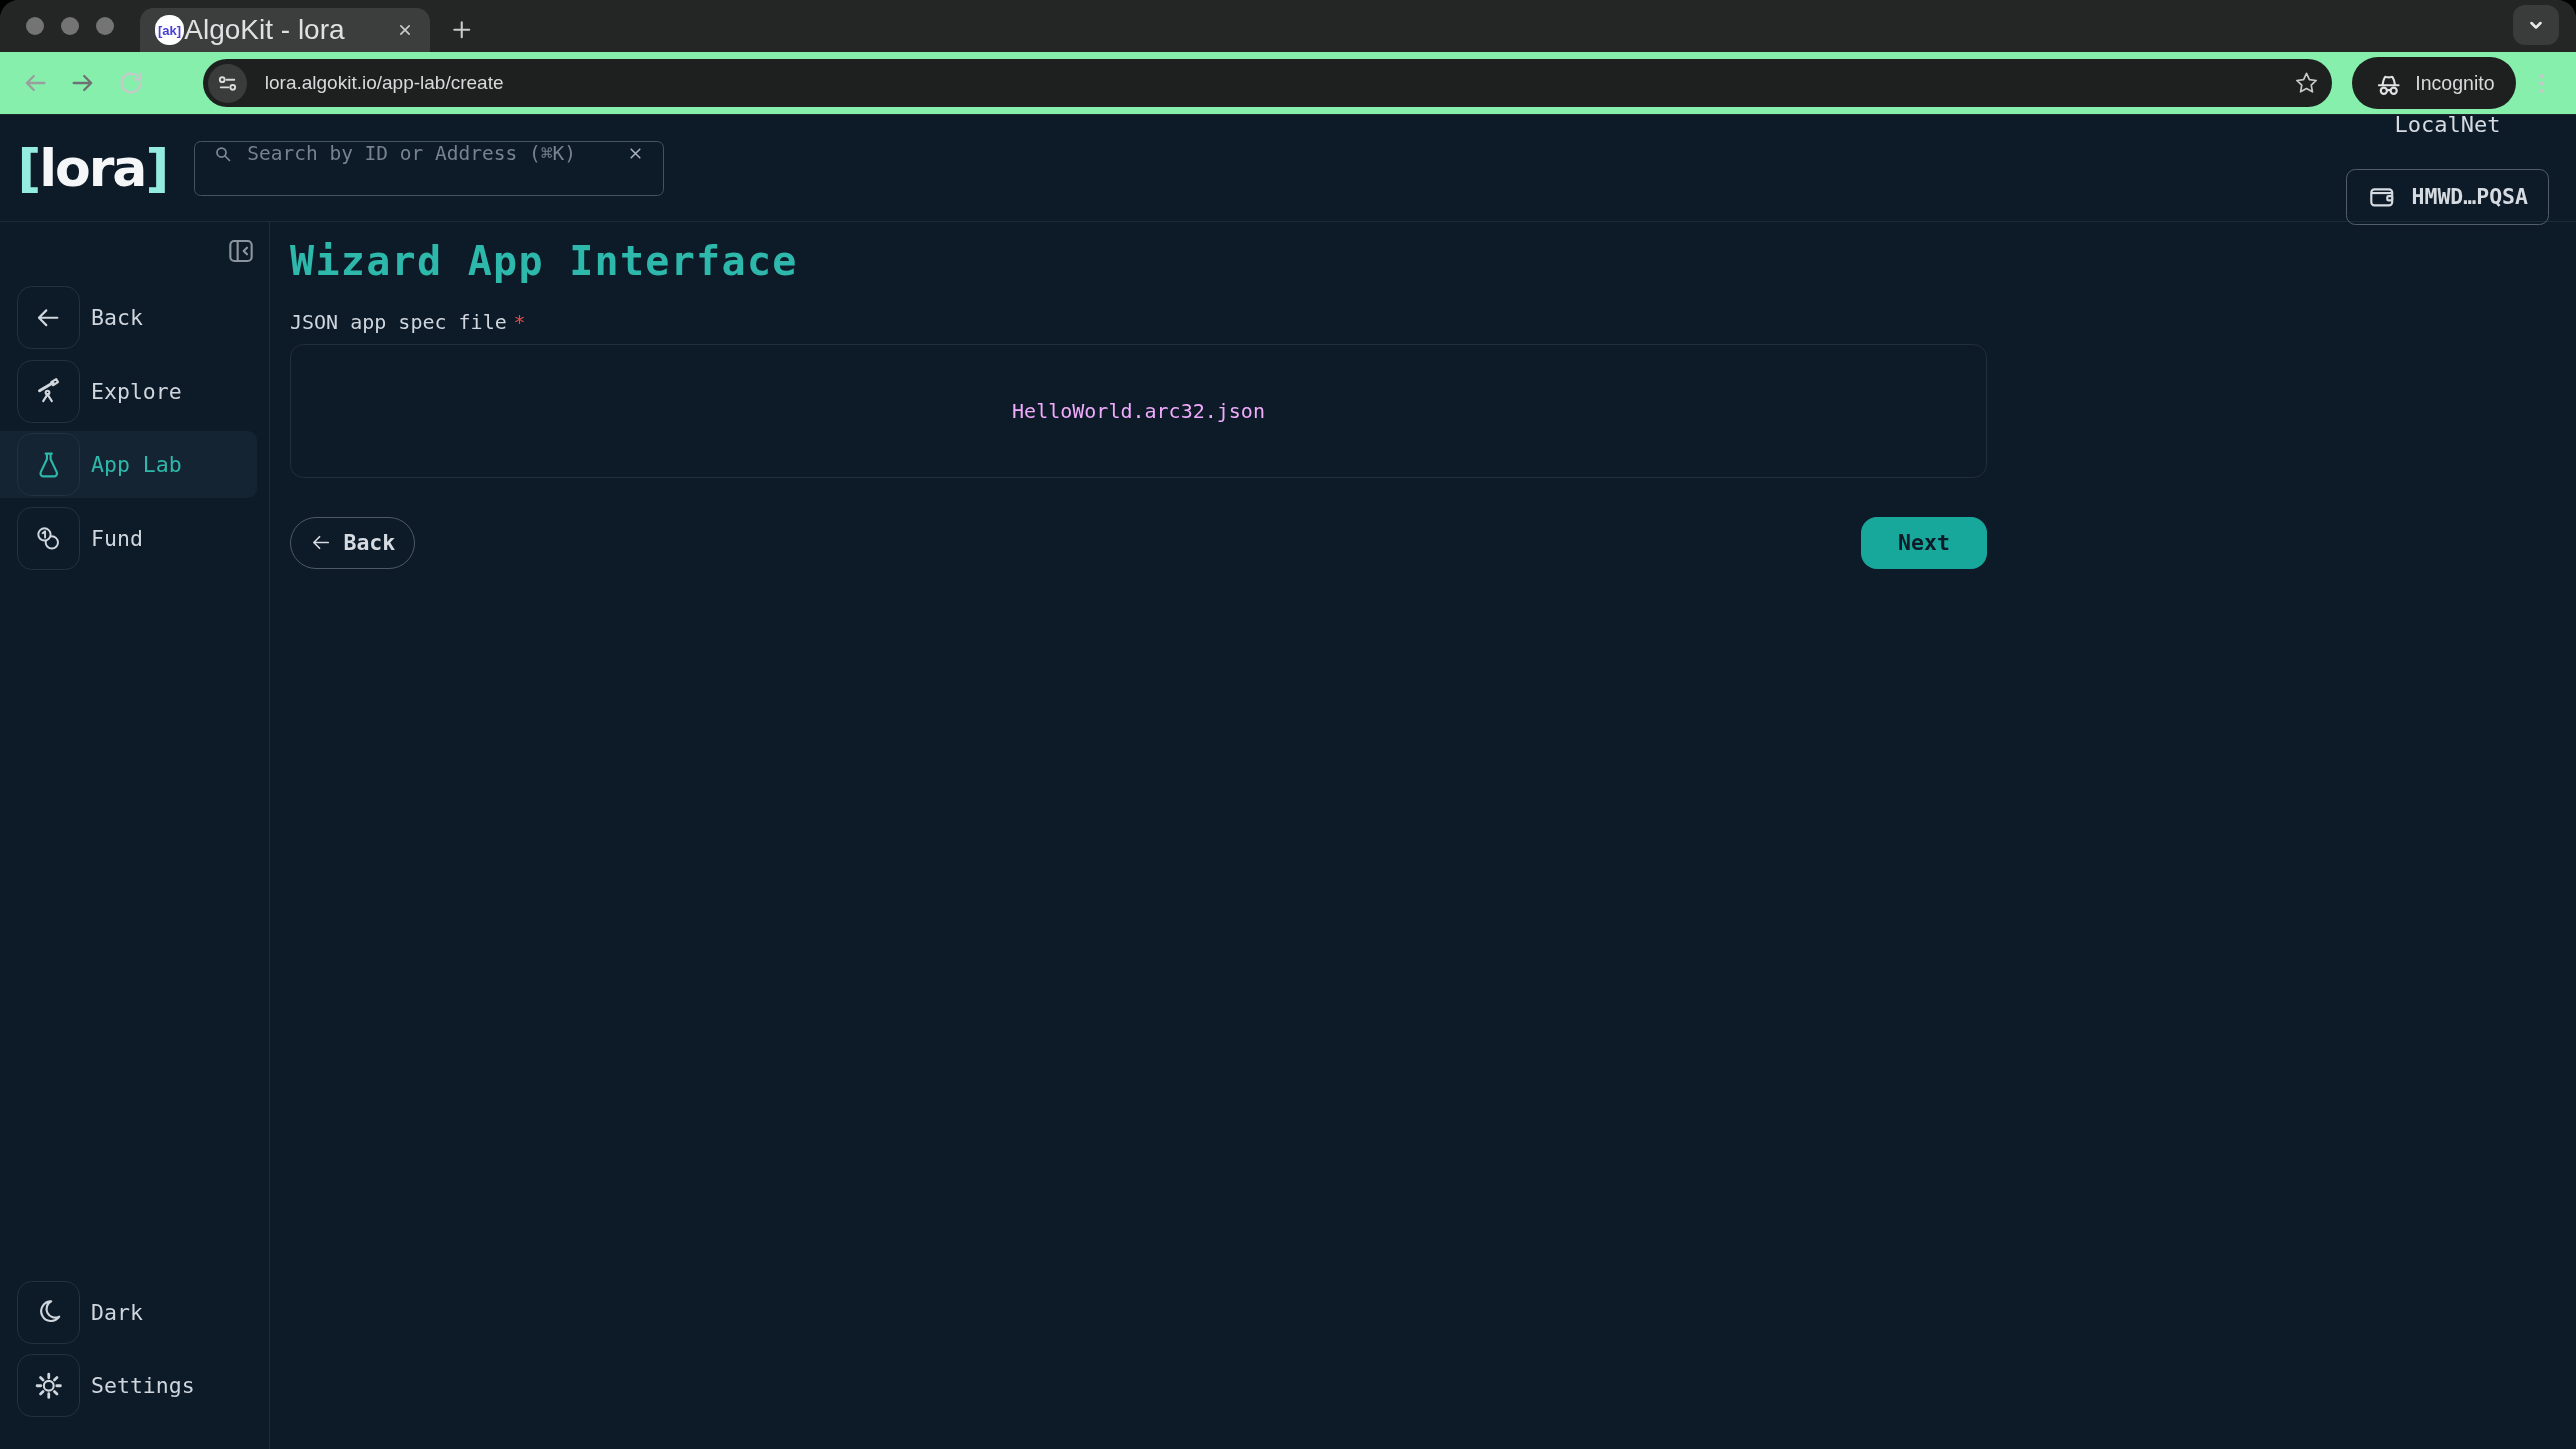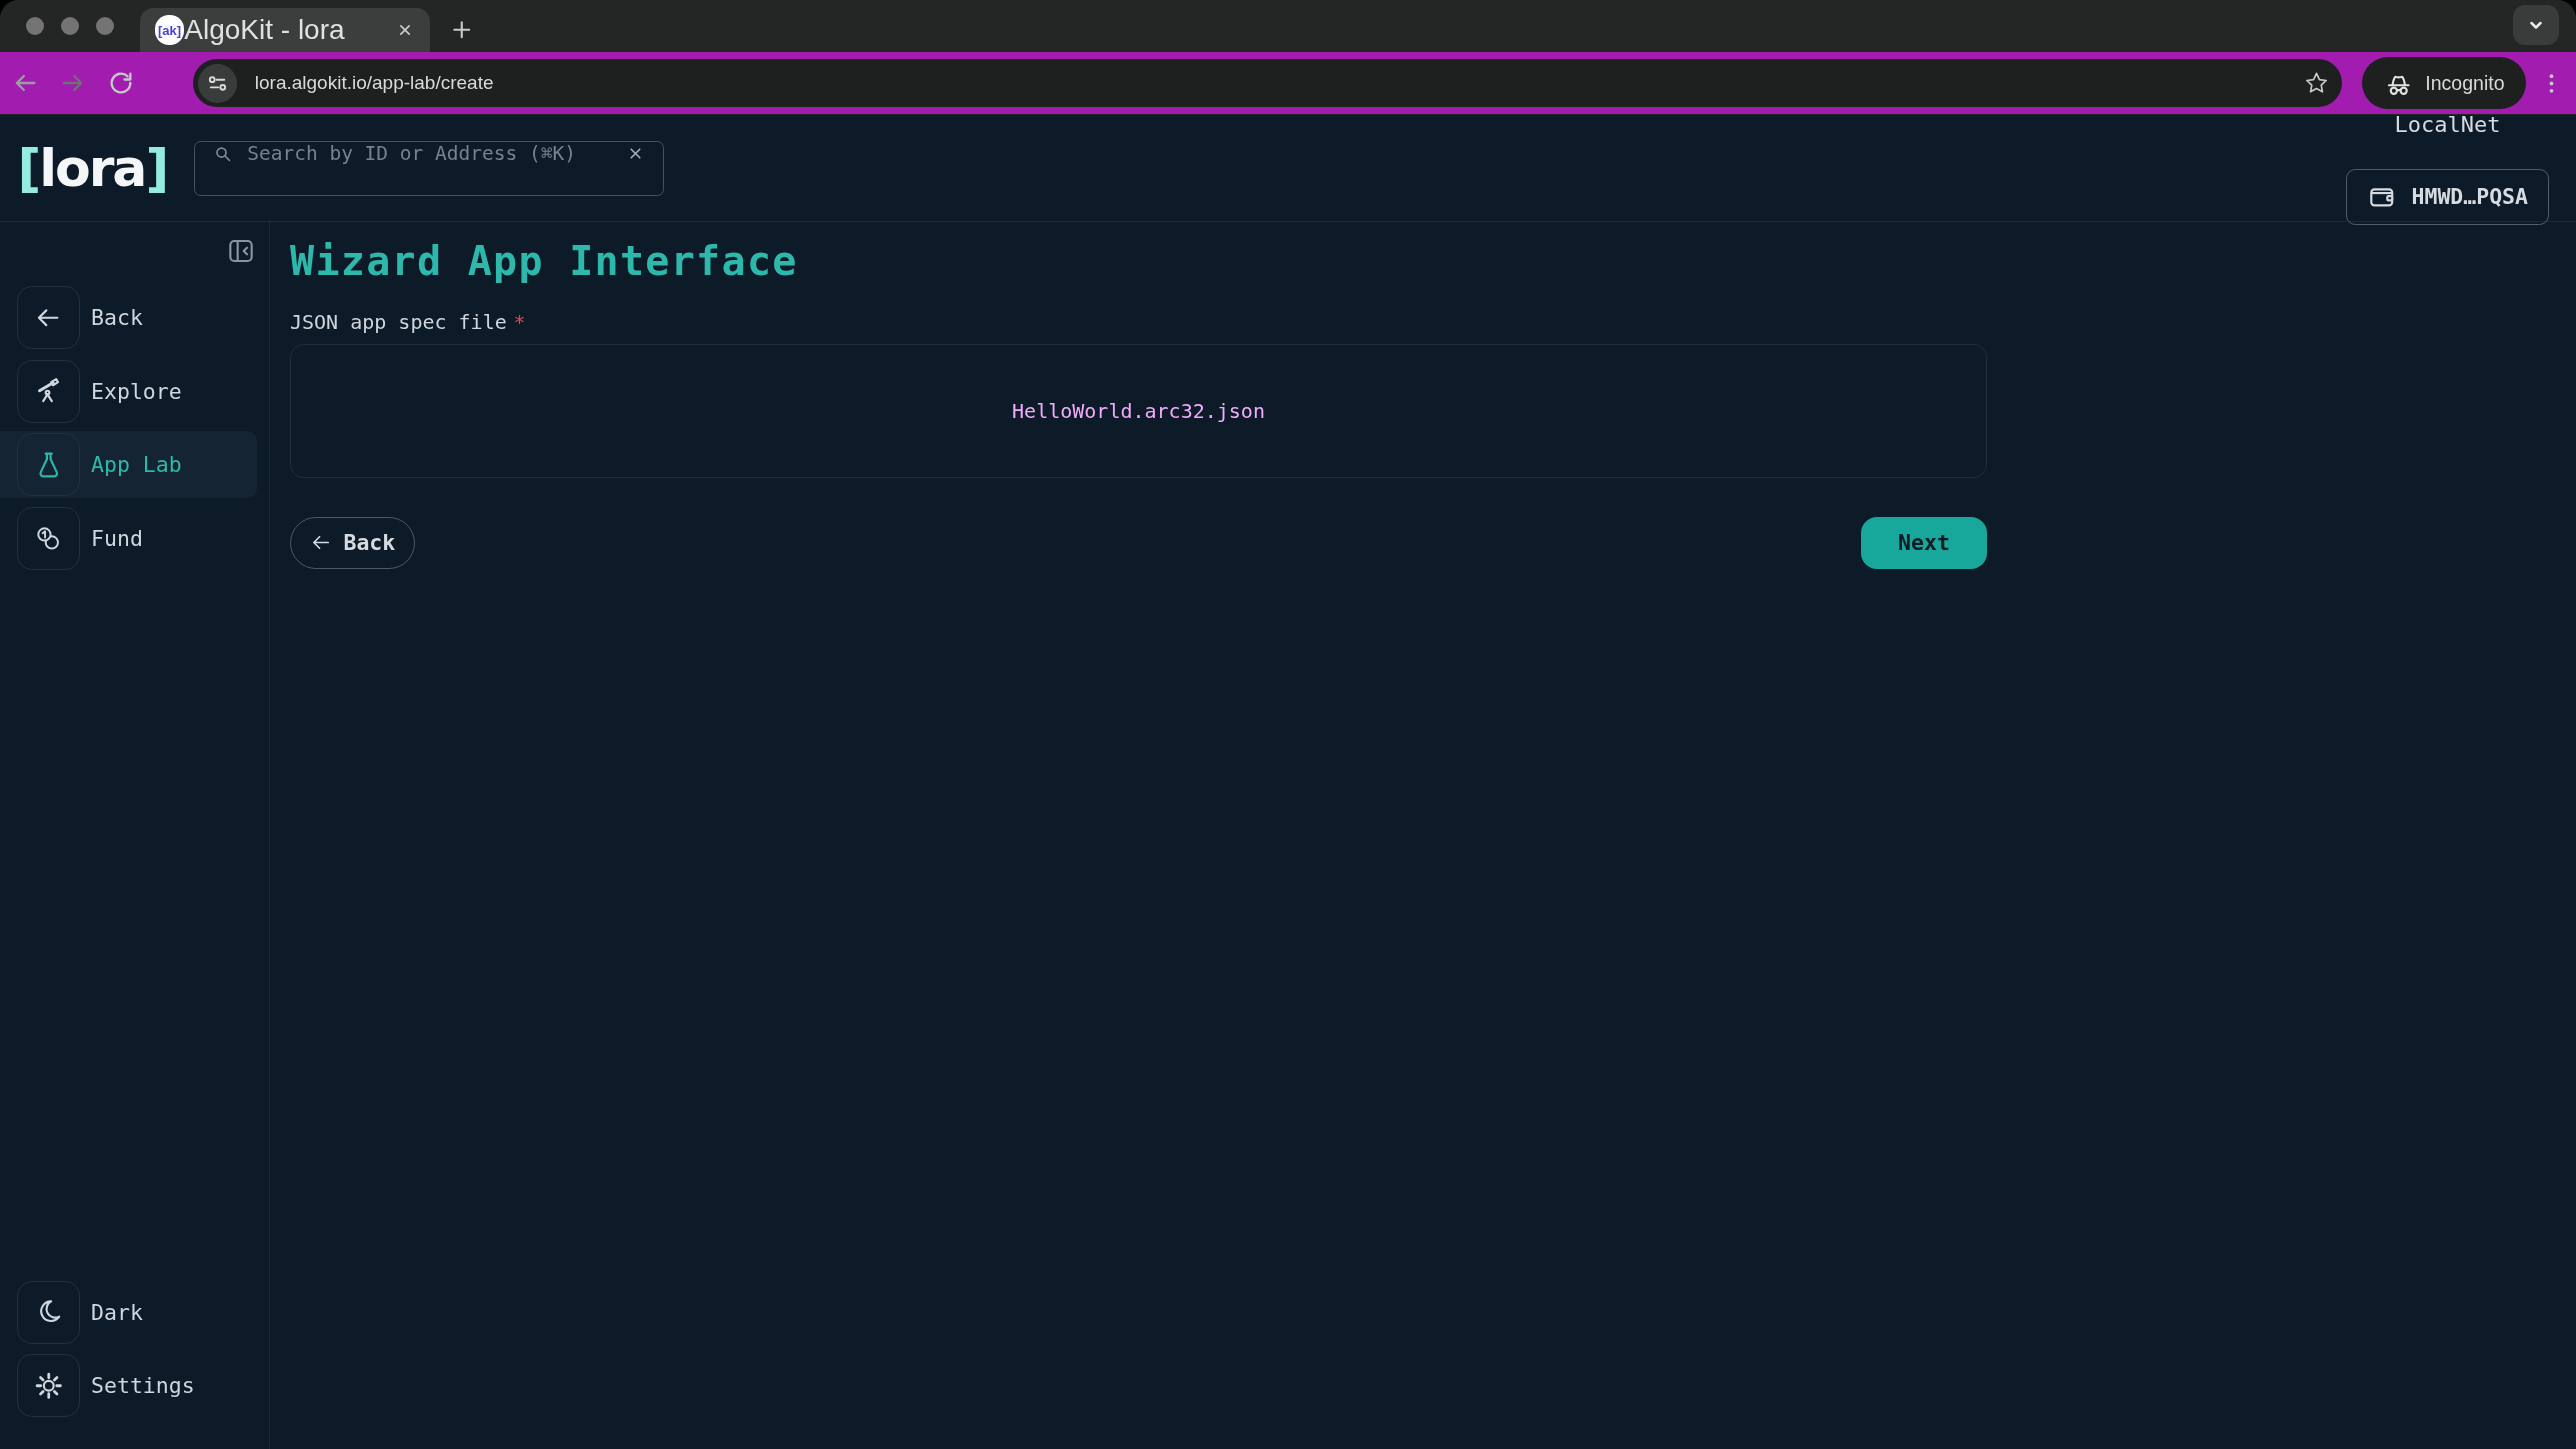--- a/index.html
+++ b/index.html
@@ -17,21 +17,21 @@
          display:flex; align-items:center; padding:0 14.8px; }
   .favicon { width:29.5px; height:29.5px; background:#fff; border-radius:14px; display:flex; align-items:center;
              justify-content:center; font-weight:700; font-size:13px; color:#4740d4; }
   .tab-title { flex:1; margin-left:0; font-size:28px; color:#dfe1e2; white-space:nowrap; overflow:hidden; }
   .icon-btn { color:#c8cacb; background:none; border:none; cursor:pointer; }
   .newtab { margin-left:19px; margin-bottom:9.4px; }
   .tabsearch { position:absolute; right:17.4px; top:5.4px; width:46px; height:40px; border-radius:12px;
                background:#3a3c3b; display:flex; align-items:center; justify-content:center; }
 
   
-  .toolbar { height:62px; background:#a21caf; display:flex; align-items:center; padding:0 11px; }
+  .toolbar { height:62px; background:#86efac; display:flex; align-items:center; padding:0 21px; }
   .nav-ico { margin-right:20px; }
   .dim  { color:#9b9e9f; } .dimmer { color:#6f7273; } .lit { color:#c6c8c9; }
   .urlbar { flex:1; height:48px; margin:0 5.4px 0 38px; background:#1e201f; border-radius:24px;
             display:flex; align-items:center; padding:0 12px 0 5.4px; }
   .site-chip { width:39px; height:39px; border-radius:50%; background:#3a3c3b; display:flex;
                align-items:center; justify-content:center; color:#d8dadb; }
   .url-text { margin-left:17.4px; font-size:19px; color:#d8dadb; flex:1; white-space:nowrap; }
   .incog-chip { height:52px; margin:0 12px 0 14.8px; background:#1e201f; border-radius:26px;
                 display:flex; align-items:center; gap:12px; padding:0 21.5px; color:#d8dadb; font-size:19.5px; }
 

